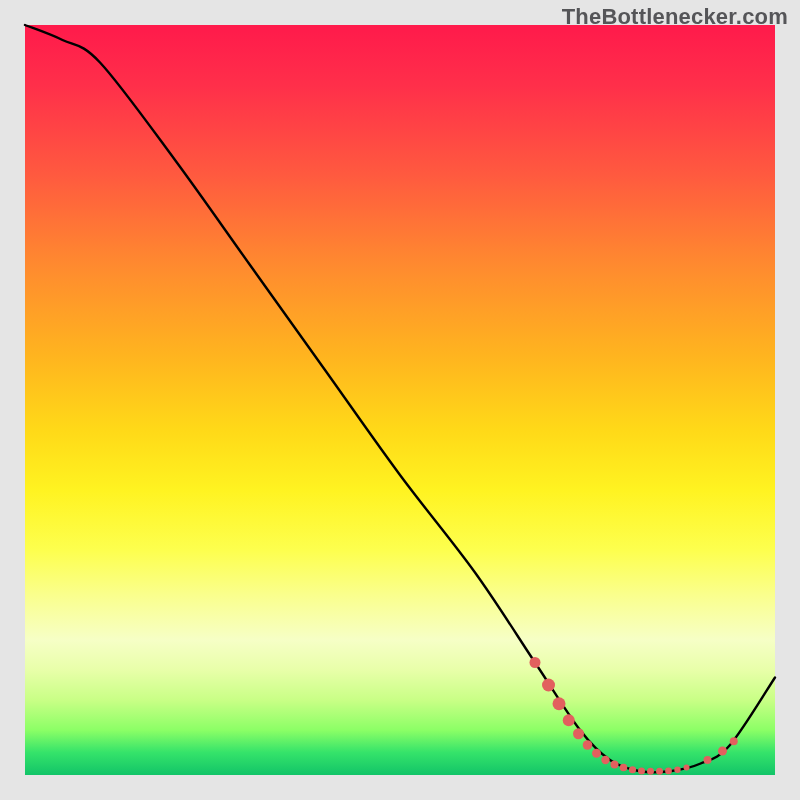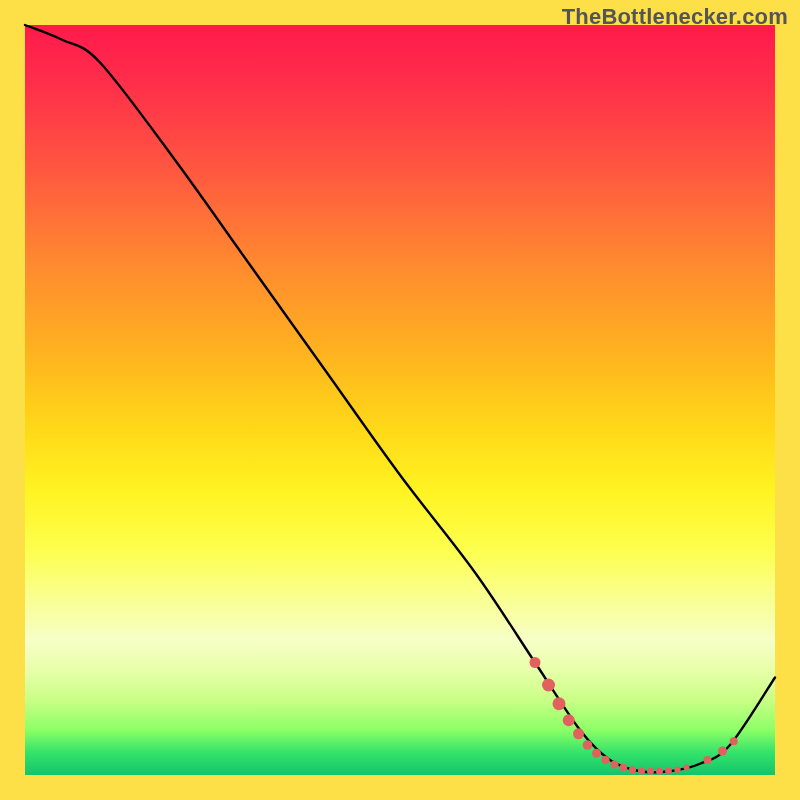--- a/index.html
+++ b/index.html
@@ -8,21 +8,21 @@
     width: 800px;
     height: 800px;
     background: #000;
     overflow: hidden;
     font-family: Arial, Helvetica, sans-serif;
   }
   .frame {
     position: relative;
     width: 800px;
     height: 800px;
-    background: #fde047;
+    background: #e5e5e5;
   }
   .attribution {
     position: absolute;
     top: 4px;
     right: 12px;
     color: #555558;
     font-size: 22px;
     font-weight: 600;
     letter-spacing: 0.2px;
     z-index: 10;

